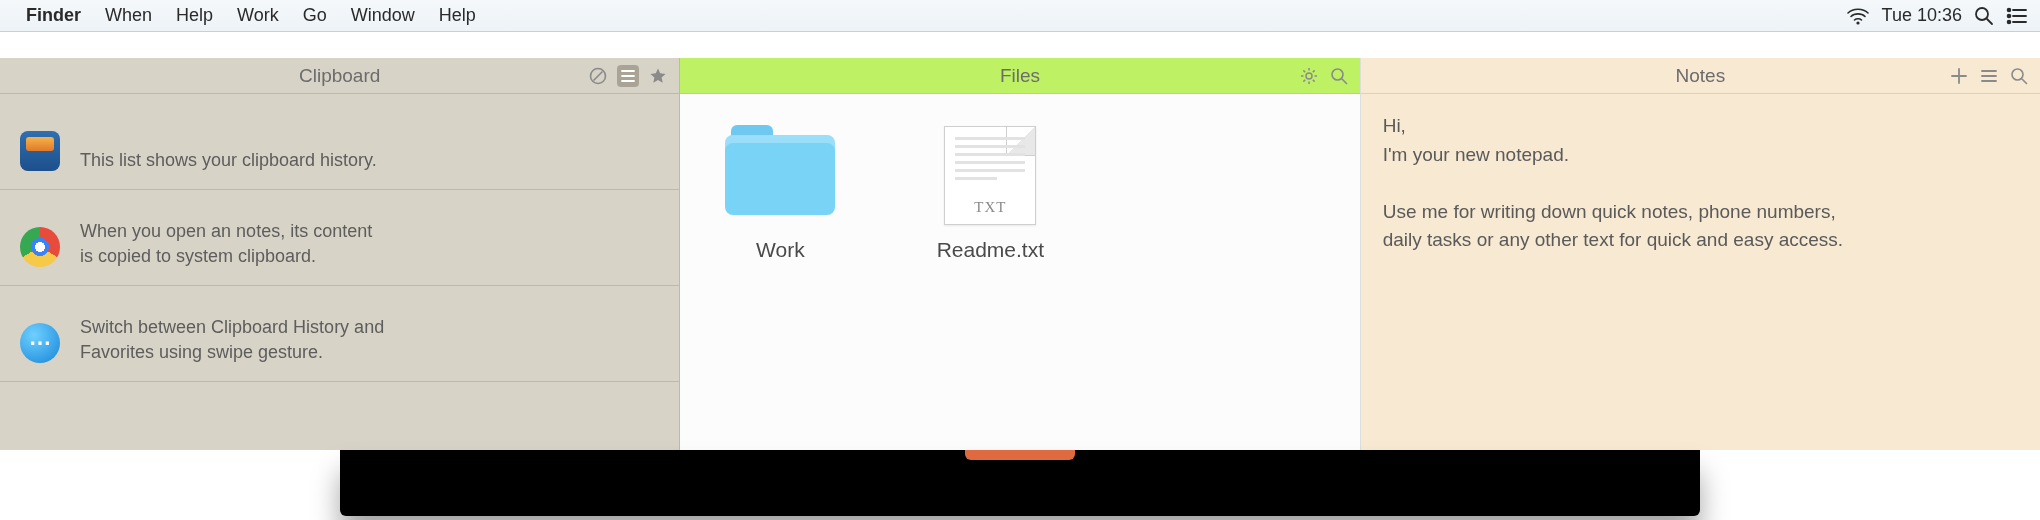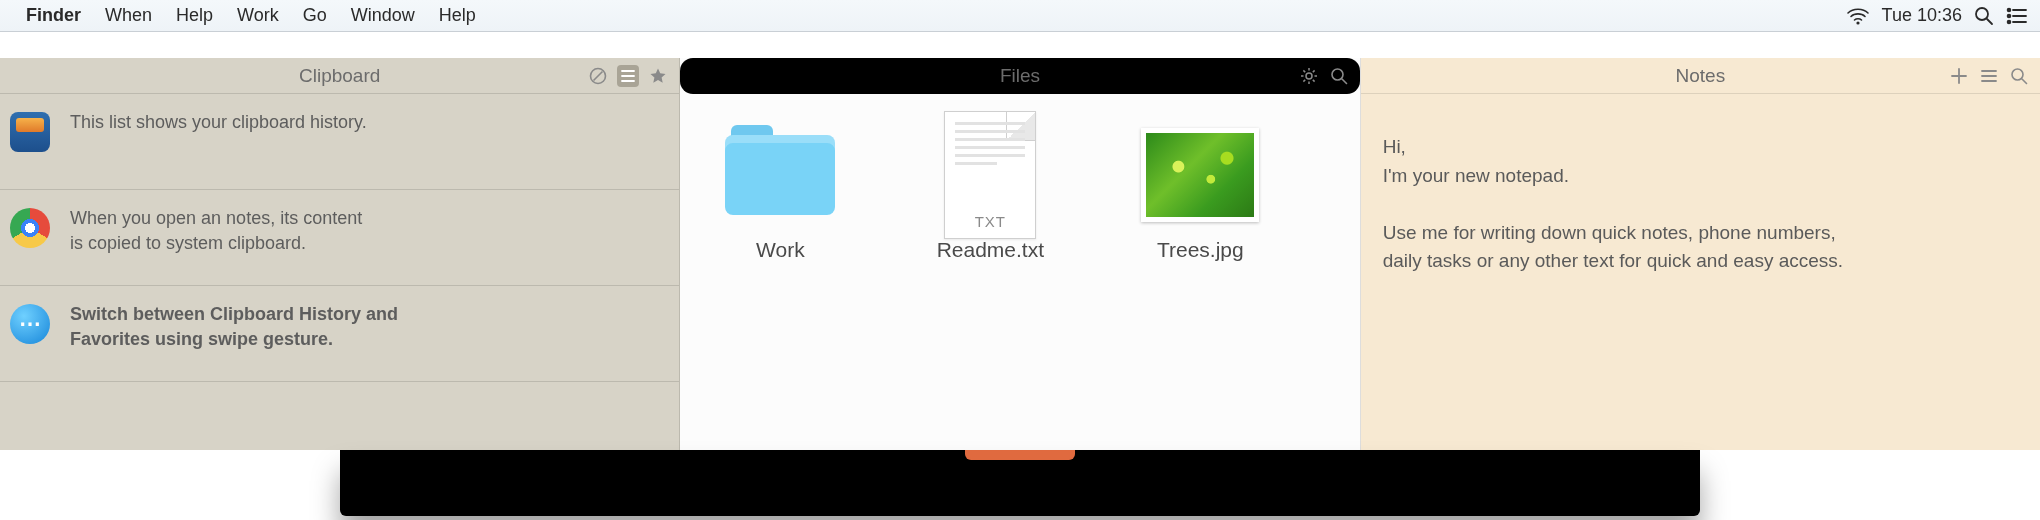--- a/index.html
+++ b/index.html
@@ -50,61 +50,61 @@
     position:absolute; right:10px; top:0; bottom:0;
     display:flex; align-items:center; gap:8px;
   }
   .panel-header .tools .tool { width:22px; height:22px; display:flex; align-items:center; justify-content:center; color:#8a8a8a; cursor:pointer; }
   .panel-body { flex:1; overflow:hidden; }
 
   
   .panel.clipboard { background:#d7d3c7; }
   .panel.clipboard .panel-header { background:#d7d3c7; border-bottom:1px solid rgba(0,0,0,.12);}
   .clip-row {
-    display:flex; align-items:flex-start;
-    padding: 16px 8px;
+    display:flex; align-items:flex-end;
+    padding: 16px 18px;
     border-bottom:1px solid rgba(0,0,0,.12);
     gap:18px;
     min-height:96px;
   }
   .clip-row .icon-slot { width:44px; height:44px; flex:0 0 44px; display:flex; align-items:center; justify-content:center; }
   .clip-row .text { font-size:18px; line-height:1.4; color:#5d5d5d; }
   .tool.active-pill {
     background:#a9a496; border-radius:4px; color:#fff !important;
   }
 
   
   .panel.files { background:#fcfcfc; }
-  .panel.files .panel-header { background:#000000; border-bottom:1px solid rgba(0,0,0,.08);border-radius:13px;}
+  .panel.files .panel-header { background:#bef264; border-bottom:1px solid rgba(0,0,0,.08);}
   .file-grid {
     display:flex; gap:70px; padding:26px 30px;
   }
   .file-item { display:flex; flex-direction:column; align-items:center; width:140px; cursor:pointer;}
   .file-item .thumb { width:120px; height:110px; display:flex; align-items:center; justify-content:center;}
   .file-item .label { margin-top:8px; font-size:21px; color:#4a4a4a; text-align:center;}
 
   .folder-shape { width:110px; height:80px; position:relative; }
   .folder-shape .tab { position:absolute; top:-10px; left:6px; width:42px; height:16px; background:#6fc8ef; border-radius:6px 6px 0 0;}
   .folder-shape .body { position:absolute; inset:0; background:#79d3f7; border-radius:8px; box-shadow: inset 0 8px 0 rgba(255,255,255,.25);}
   
-  .doc-shape { width:92px; height:128px; background:#fff; border:1px solid #cfcfcf; position:relative; box-shadow:0 1px 2px rgba(0,0,0,.08);}
+  .doc-shape { width:92px; height:99px; background:#fff; border:1px solid #cfcfcf; position:relative; box-shadow:0 1px 2px rgba(0,0,0,.08);font-family:Liberation Serif, serif;}
   .doc-shape::before { content:""; position:absolute; top:0; right:0; width:28px; height:28px; background:linear-gradient(135deg,#fff 0 50%, #e8e8e8 50% 100%); border-left:1px solid #cfcfcf; border-bottom:1px solid #cfcfcf;}
   .doc-shape .lines { position:absolute; top:10px; left:10px; right:10px; }
   .doc-shape .lines div { height:3px; background:#e2e2e2; margin-bottom:5px; }
   .doc-shape .ext { position:absolute; bottom:8px; left:0; right:0; text-align:center; font-size:15px; letter-spacing:1px; color:#8a8a8a;}
 
   .img-shape { width:118px; height:94px; border:5px solid #fff; box-shadow:0 1px 3px rgba(0,0,0,.25); background:
     radial-gradient(circle at 30% 40%, #d9f25a 0 6%, transparent 7%),
     radial-gradient(circle at 60% 55%, #c2ea3b 0 5%, transparent 6%),
     radial-gradient(circle at 75% 30%, #a7dd20 0 6%, transparent 7%),
     linear-gradient(135deg,#2c8a1a,#6fbf2a 40%,#3a9b1f 70%,#2c7a15);
   }
 
   
-  .panel.notes { background:#f7e9d2;gap:21px; }
+  .panel.notes { background:#f7e9d2; }
   .panel.notes .panel-header { background:#f7e9d2; border-bottom:1px solid rgba(0,0,0,.10);}
   .notes-body { padding:18px 22px; font-size:19px; line-height:1.5; color:#5a5a5a; white-space:pre-wrap;}
   
   
   .dock-area { height:70px; width:100%; position:relative; background:#fff;}
   .dock-shadow {
     position:absolute; left:340px; right:340px; top:0; height:66px;
     background:#000; border-radius:0 0 6px 6px;
     box-shadow: 0 22px 28px rgba(0,0,0,.35);
   }
@@ -222,21 +222,21 @@
         <div class="icon-slot">
             <div class="appicon chrome"></div>
           </div>
         <div class="text" style="white-space:pre-line;">When you open an notes, its content
 is copied to system clipboard.</div>
       </div>
       <div class="clip-row">
         <div class="icon-slot">
             <div class="appicon messages"></div>
           </div>
-        <div class="text" style="white-space:pre-line;font-weight:bold;">Switch between Clipboard History and
+        <div class="text" style="white-space:pre-line;">Switch between Clipboard History and
 Favorites using swipe gesture.</div>
       </div>
     </div>
   </div>
 
   <div class="panel files">
     <div class="panel-header">
       <span>Files</span>
       <div class="tools">
         <span class="tool">
@@ -282,26 +282,20 @@
                   <div></div>
                   <div></div>
                   <div></div>
                   <div style="width:60%"></div>
                 </div>
               <div class="ext">TXT</div>
             </div>
           </div>
           <div class="label">Readme.txt</div>
         </div>
-        <div class="file-item">
-          <div class="thumb">
-              <div class="img-shape"></div>
-            </div>
-          <div class="label">Trees.jpg</div>
-        </div>
       </div>
     </div>
   </div>
 
   <div class="panel notes">
     <div class="panel-header">
       <span>Notes</span>
       <div class="tools">
         <span class="tool">
           <svg width="18" height="18" viewBox="0 0 18 18">

